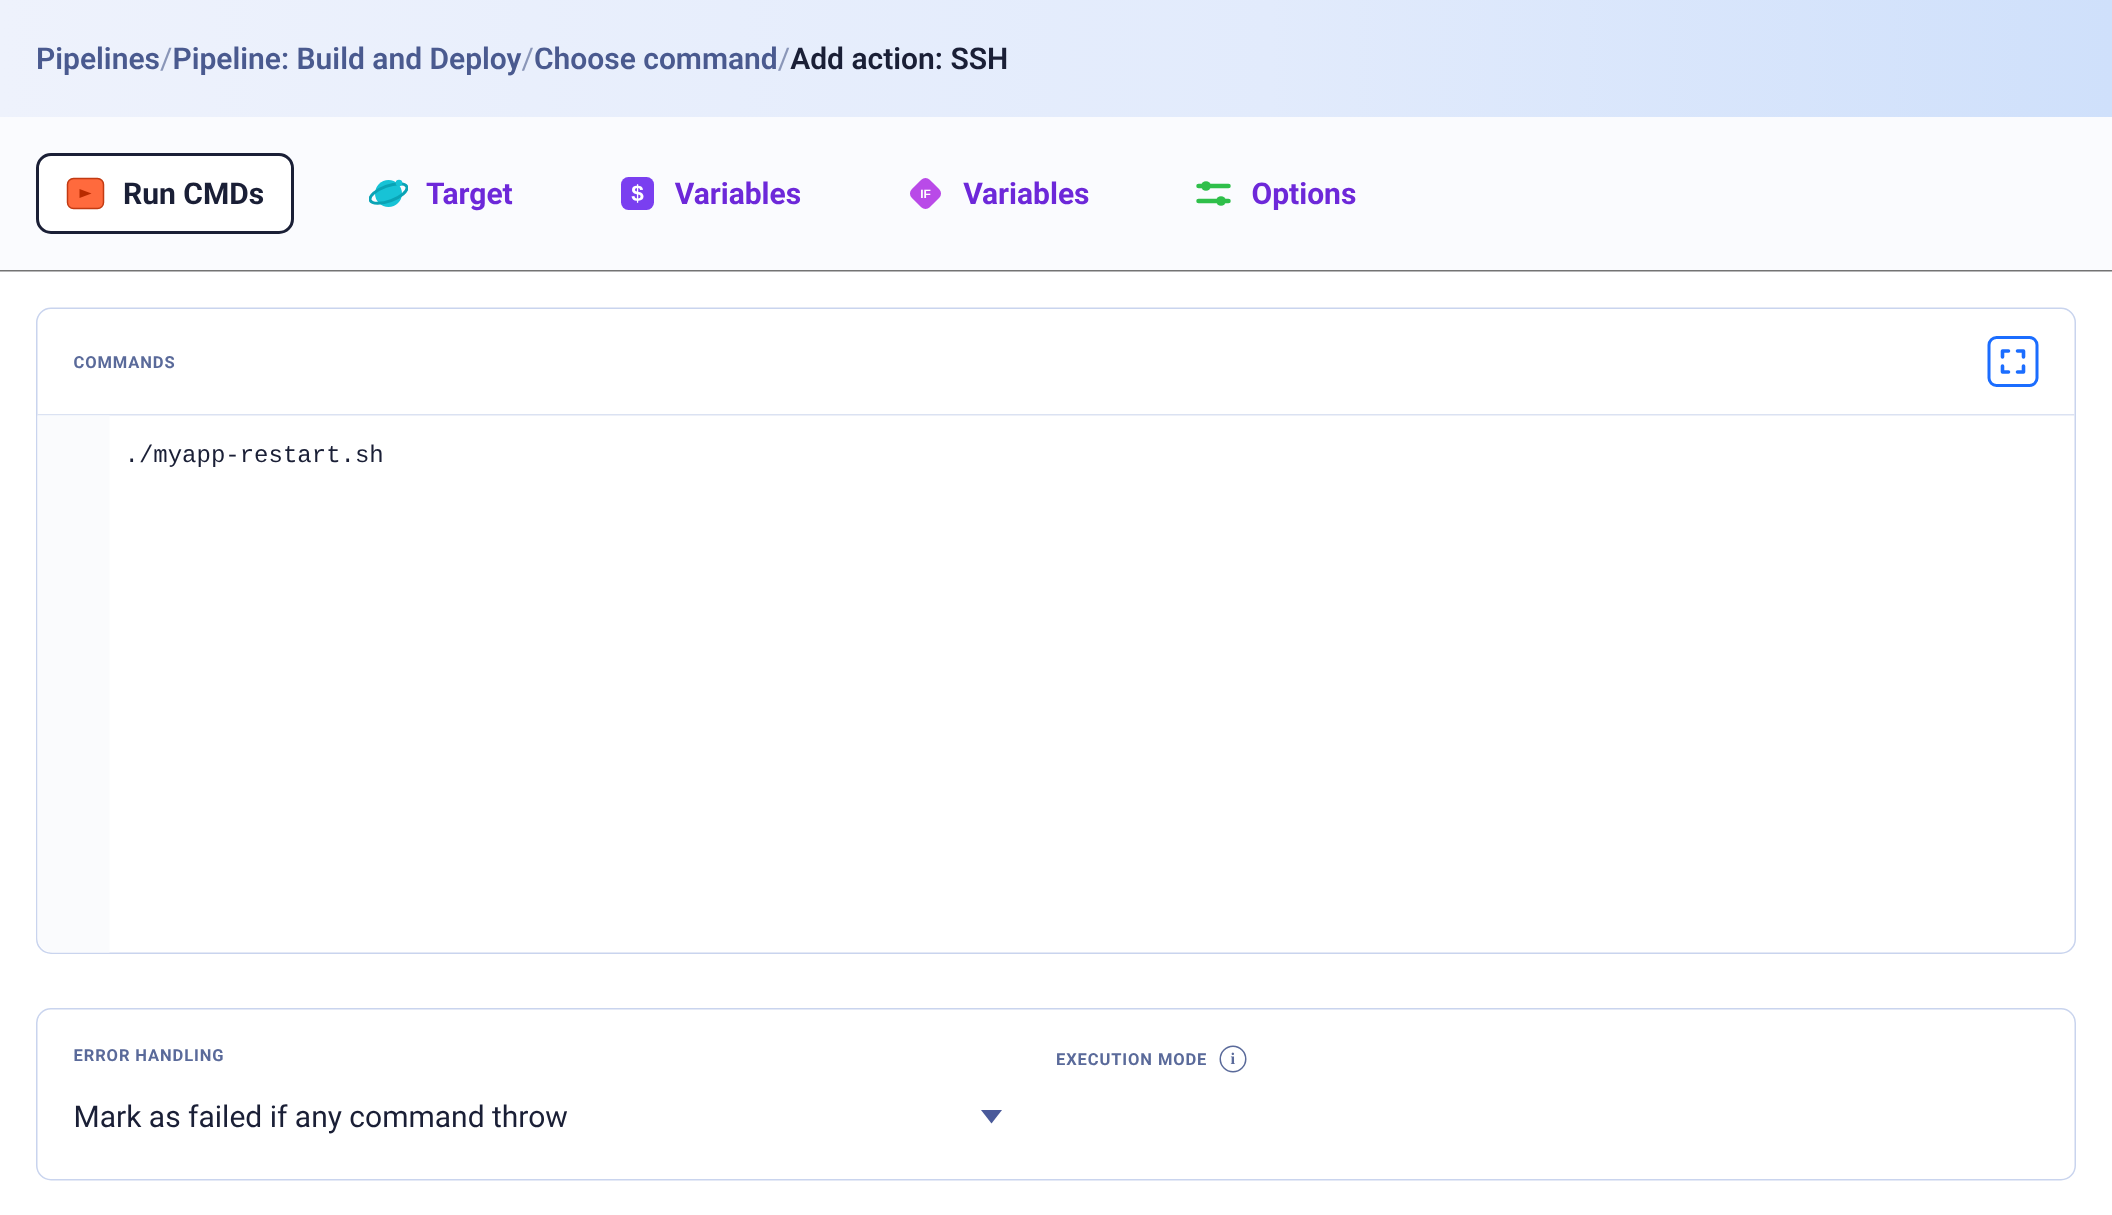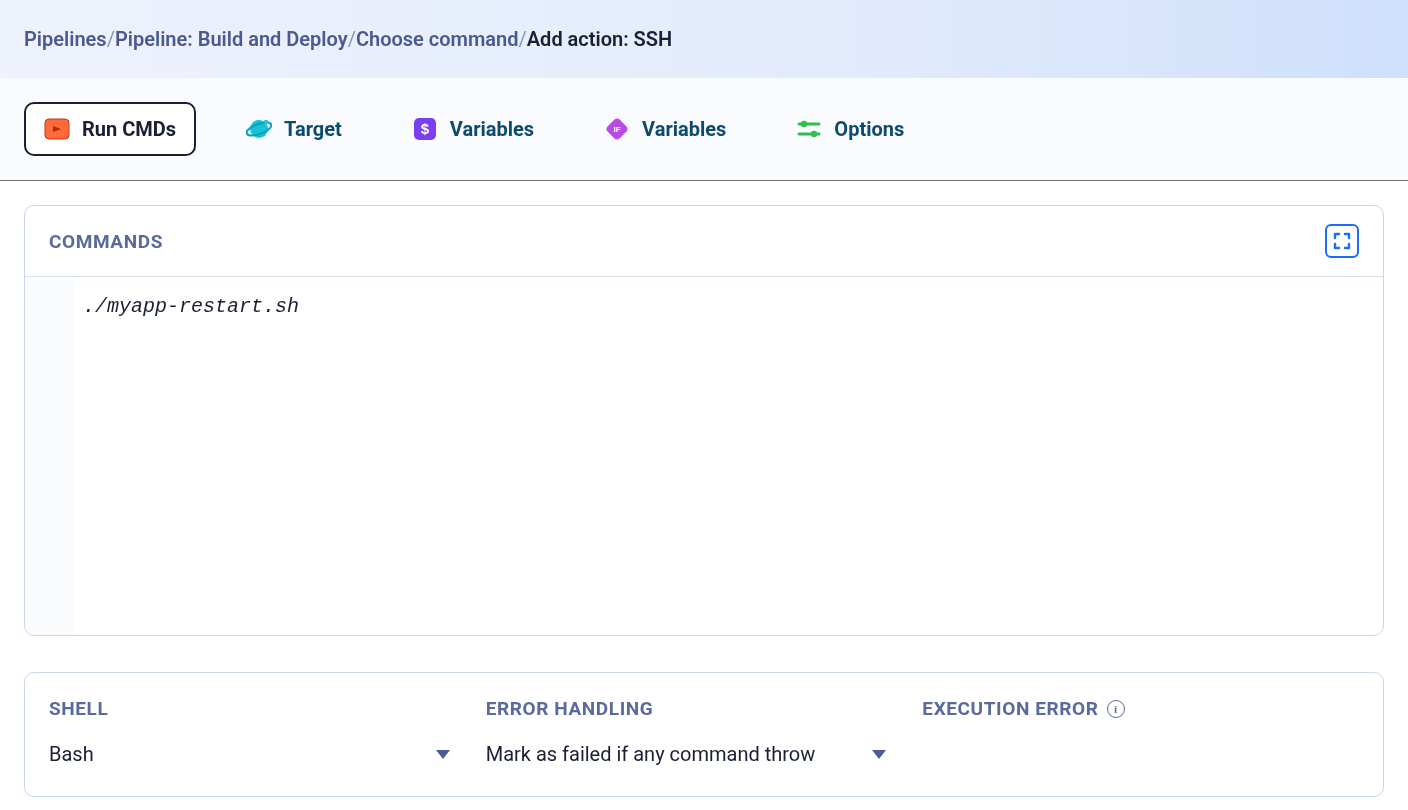--- a/index.html
+++ b/index.html
@@ -48,21 +48,21 @@
     display: flex;
     align-items: center;
     gap: 30px;
   }
   .tab {
     display: flex;
     align-items: center;
     gap: 12px;
     font-size: 20px;
     font-weight: 700;
-    color: #0c4a6e;
+    color: #6d28d9;
     cursor: pointer;
     padding: 12px 18px;
     border-radius: 10px;
     border: 2px solid transparent;
     background: transparent;
   }
   .tab.active {
     background: #fff;
     border: 2px solid #1a1f36;
     color: #1a1f36;
@@ -90,21 +90,21 @@
     margin-bottom: 36px;
   }
   .commands-header {
     display: flex;
     align-items: center;
     justify-content: space-between;
     padding: 18px 24px;
     border-bottom: 1px solid #dbe2f2;
   }
   .section-label {
-    font-size: 19px;
+    font-size: 11px;
     font-weight: 700;
     letter-spacing: 0.6px;
     color: #5a6a9a;
   }
   .expand-btn {
     width: 34px;
     height: 34px;
     border: 2px solid #1b6dff;
     border-radius: 6px;
     display: flex;
@@ -121,24 +121,23 @@
   .gutter {
     width: 48px;
     background: #fafbfd;
     border-right: 0px solid #eef1f8;
     border-bottom-left-radius: 10px;
   }
   .code {
     flex: 1;
     padding: 18px 10px;
     font-family: "SFMono-Regular", Consolas, "Liberation Mono", Menlo, monospace;
-    font-size: 20px;
+    font-size: 16px;
     color: #1a1f36;
     white-space: pre;
-    font-style: italic;
   }
 
   
   .options-card {
     display: flex;
     padding: 24px 24px 30px 24px;
     gap: 0;
   }
   .opt-col {
     flex: 1;
@@ -274,42 +273,33 @@
       </div>
     </div>
     <div class="code-area">
       <div class="gutter"></div>
       <div class="code">./myapp-restart.sh</div>
     </div>
   </div>
 
   <div class="card options-card">
 
-    <div class="opt-col">
-      <div class="opt-header">
-        <span class="section-label">SHELL</span>
-      </div>
-      <div class="select-row">
-        <span class="val">Bash</span>
-        <span class="chev"></span>
-      </div>
-    </div>
 
     <div class="opt-col">
       <div class="opt-header">
         <span class="section-label">ERROR HANDLING</span>
       </div>
       <div class="select-row">
         <span class="val">Mark as failed if any command throw</span>
         <span class="chev"></span>
       </div>
     </div>
 
     <div class="opt-col">
       <div class="opt-header">
-        <span class="section-label">EXECUTION ERROR</span>
+        <span class="section-label">EXECUTION MODE</span>
         <span class="info-icon">i</span>
       </div>
     </div>
 
   </div>
 
 </div>
 
 </body></html>

